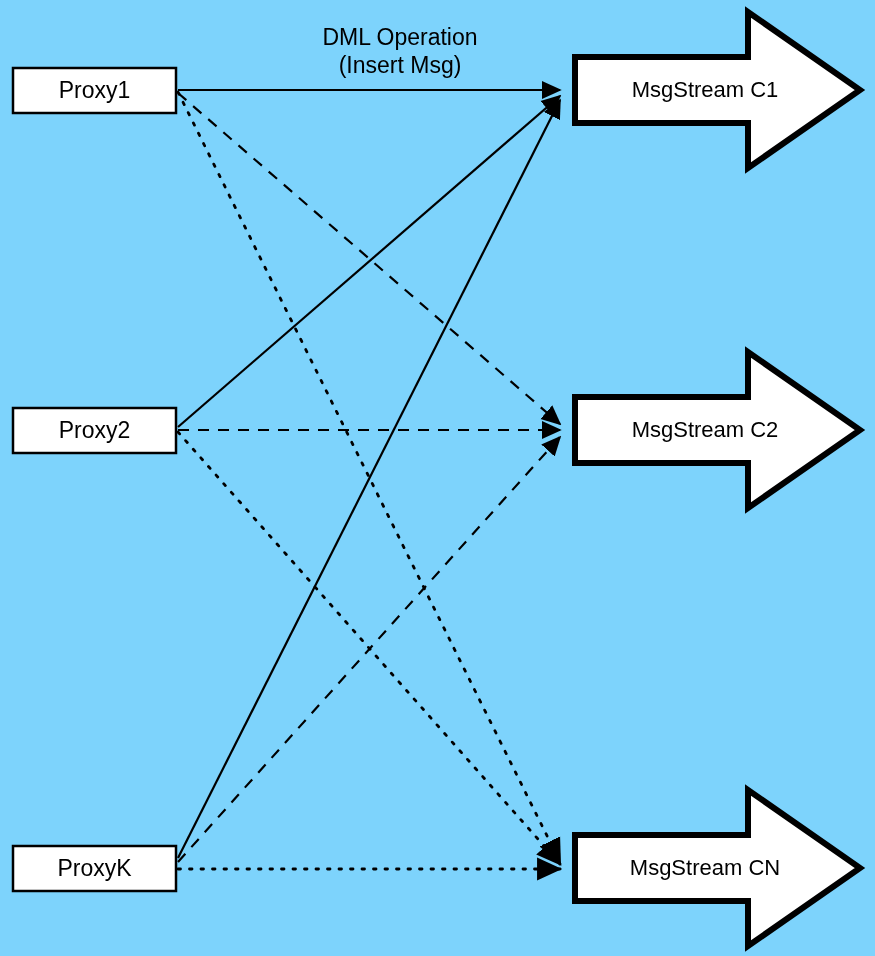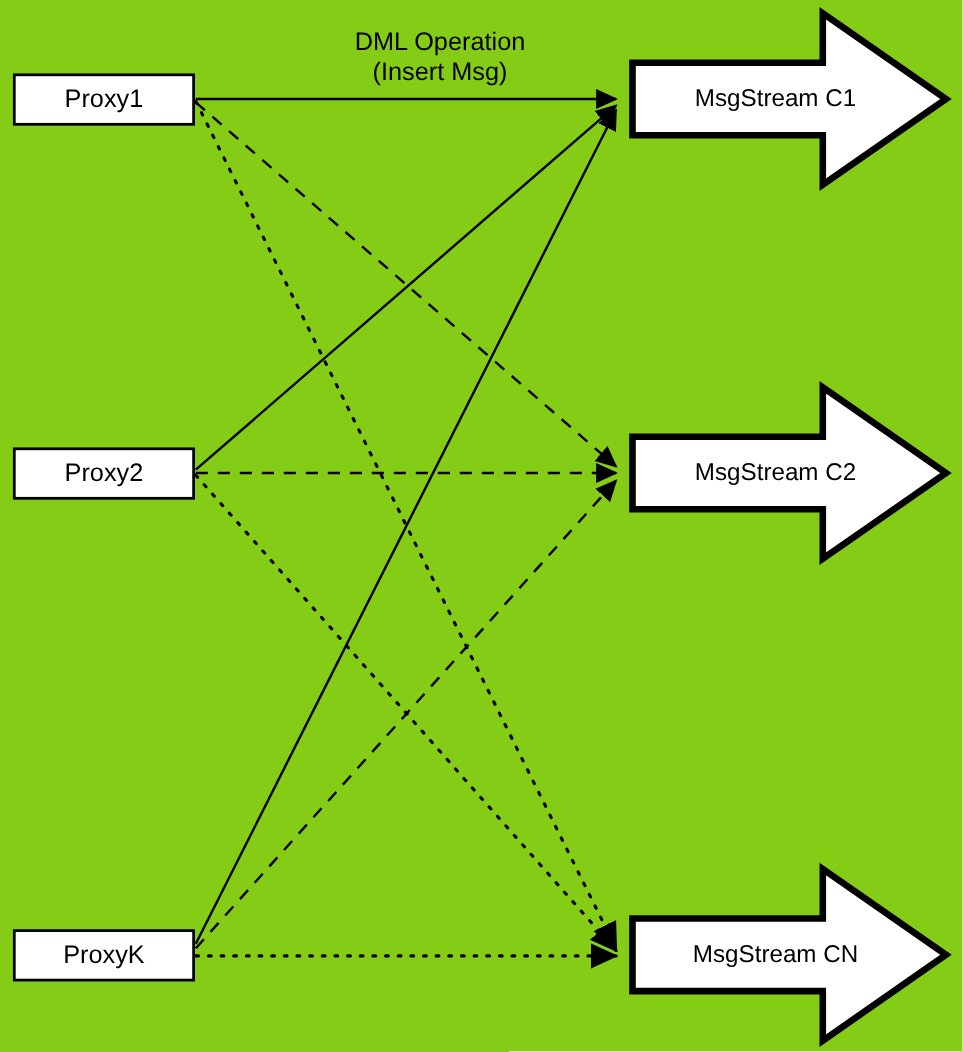--- a/index.html
+++ b/index.html
@@ -9,21 +9,21 @@
     background: #ffffff;
   }
   body {
     font-family: "Liberation Sans", sans-serif;
     -webkit-font-smoothing: antialiased;
   }
   #diagram-root {
     position: relative;
     width: 875px;
     height: 956px;
-    background: #84cc16;
+    background: #7dd3fc;
     overflow: hidden;
   }
   #diagram-svg {
     display: block;
     width: 875px;
     height: 956px;
   }
   .node-label {
     font-family: "Liberation Sans", sans-serif;
     font-size: 23px;

